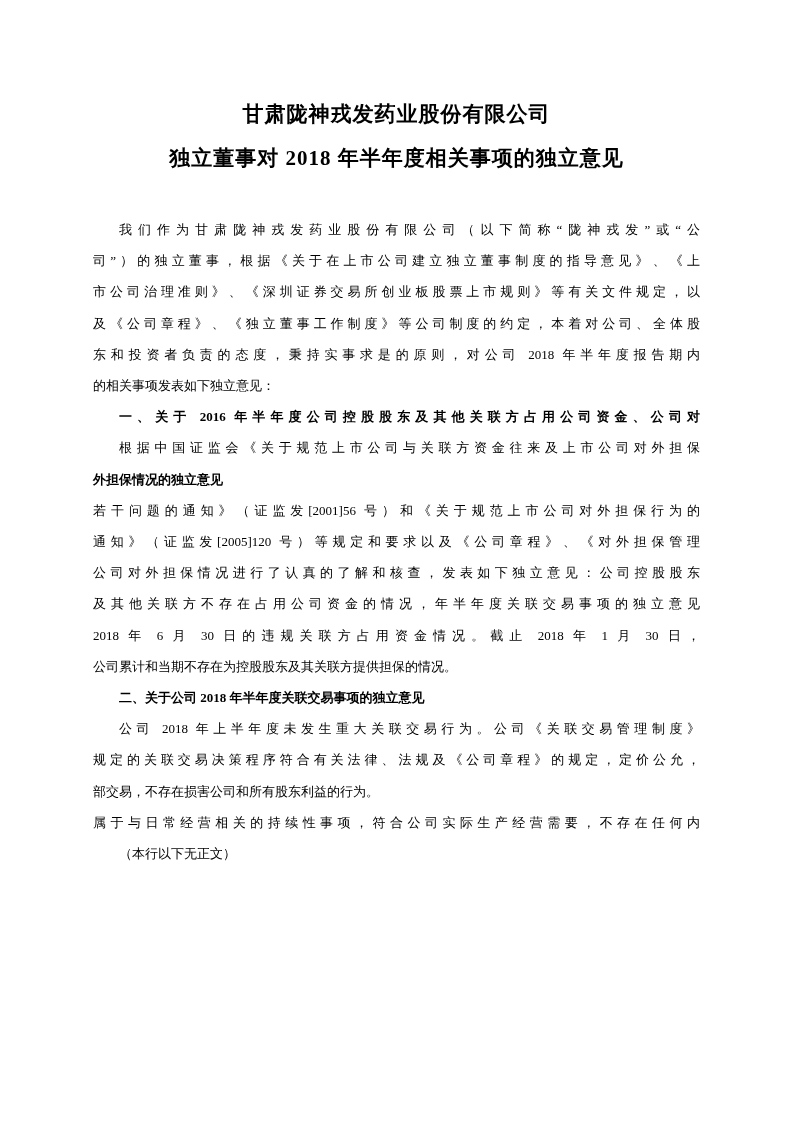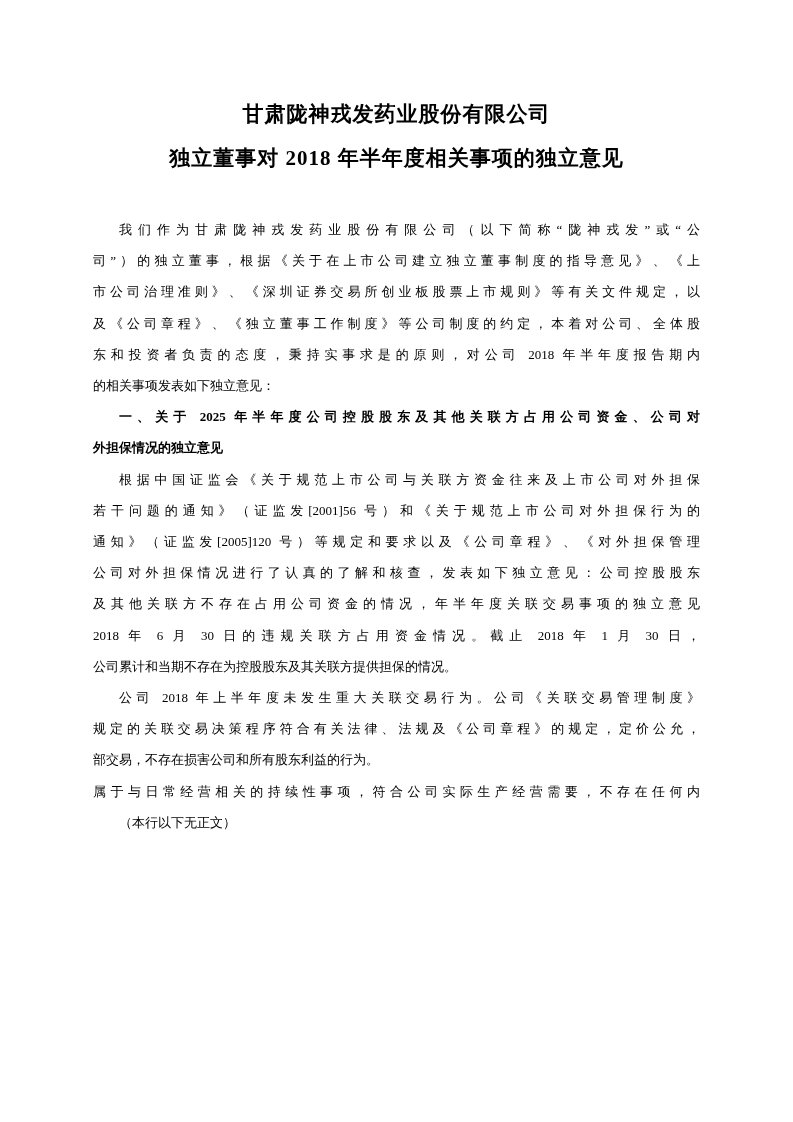--- a/index.html
+++ b/index.html
@@ -59,29 +59,30 @@
   <div class="content">
     <div class="line title-line">甘肃陇神戎发药业股份有限公司</div>
     <div class="line title-line">独立董事对 2018 年半年度相关事项的独立意见</div>
     <div class="body-block">
         <div class="line body-line indent fill">我们作为甘肃陇神戎发药业股份有限公司（以下简称“陇神戎发”或“公</div>
         <div class="line body-line fill">司”）的独立董事，根据《关于在上市公司建立独立董事制度的指导意见》、《上</div>
         <div class="line body-line fill">市公司治理准则》、《深圳证券交易所创业板股票上市规则》等有关文件规定，以</div>
         <div class="line body-line fill">及《公司章程》、《独立董事工作制度》等公司制度的约定，本着对公司、全体股</div>
         <div class="line body-line fill">东和投资者负责的态度，秉持实事求是的原则，对公司 2018 年半年度报告期内</div>
         <div class="line body-line">的相关事项发表如下独立意见：</div>
-        <div class="line body-line heading indent fill">一、关于 2025 年半年度公司控股股东及其他关联方占用公司资金、公司对</div>
+        <div class="line body-line heading indent fill">一、关于 2016 年半年度公司控股股东及其他关联方占用公司资金、公司对</div>
+        <div class="line body-line indent fill">根据中国证监会《关于规范上市公司与关联方资金往来及上市公司对外担保</div>
         <div class="line body-line heading">外担保情况的独立意见</div>
-        <div class="line body-line indent fill">根据中国证监会《关于规范上市公司与关联方资金往来及上市公司对外担保</div>
         <div class="line body-line fill">若干问题的通知》（证监发[2001]56 号）和《关于规范上市公司对外担保行为的</div>
         <div class="line body-line fill">通知》（证监发[2005]120 号）等规定和要求以及《公司章程》、《对外担保管理</div>
         <div class="line body-line fill">公司对外担保情况进行了认真的了解和核查，发表如下独立意见：公司控股股东</div>
         <div class="line body-line fill">及其他关联方不存在占用公司资金的情况，年半年度关联交易事项的独立意见</div>
         <div class="line body-line fill">2018 年 6 月 30 日的违规关联方占用资金情况。截止 2018 年 1 月 30 日，</div>
         <div class="line body-line">公司累计和当期不存在为控股股东及其关联方提供担保的情况。</div>
+        <div class="line body-line heading indent">二、关于公司 2018 年半年度关联交易事项的独立意见</div>
         <div class="line body-line indent fill">公司 2018 年上半年度未发生重大关联交易行为。公司《关联交易管理制度》</div>
         <div class="line body-line fill">规定的关联交易决策程序符合有关法律、法规及《公司章程》的规定，定价公允，</div>
         <div class="line body-line">部交易，不存在损害公司和所有股东利益的行为。</div>
         <div class="line body-line fill">属于与日常经营相关的持续性事项，符合公司实际生产经营需要，不存在任何内</div>
         <div class="line body-line indent">（本行以下无正文）</div>
       </div>
   </div>
 </div>
 
 </body></html>

